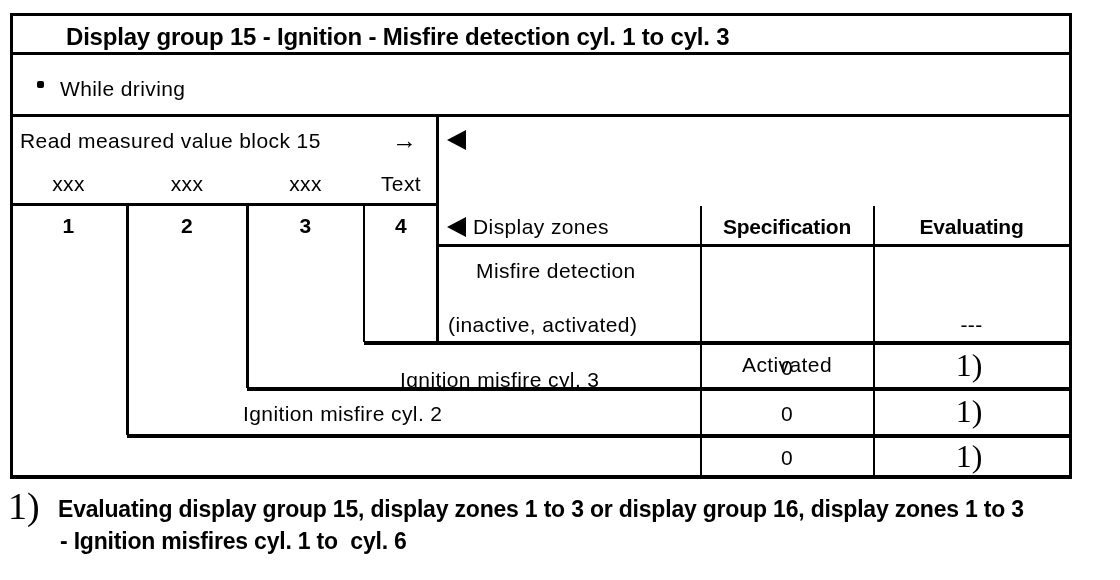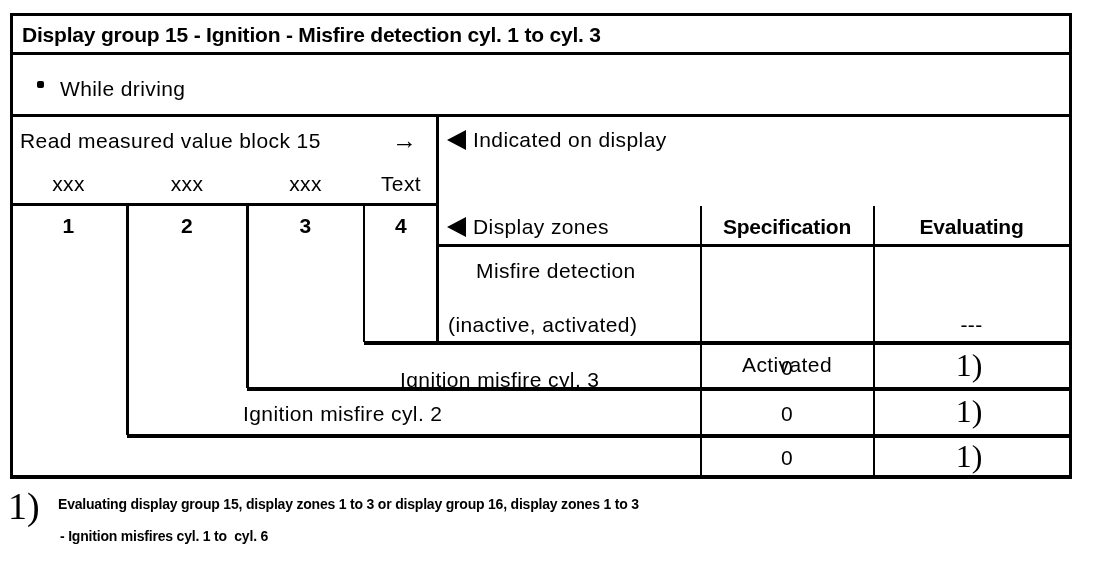--- a/index.html
+++ b/index.html
@@ -7,22 +7,22 @@
         font-family:"Liberation Sans",sans-serif;color:#000;overflow:hidden;}
   .abs{position:absolute;white-space:pre;}
   .ln{position:absolute;background:#000;}
   .txt{font-size:21px;letter-spacing:0.4px;}
   .bold{font-weight:bold;}
   .ctr{text-align:center;}
   .serifmark{font-family:"Liberation Serif",serif;font-size:32px;line-height:1;}
   .tri-left{width:0;height:0;border-top:10px solid transparent;
             border-bottom:10px solid transparent;border-right:19px solid #000;}
   .bullet{width:7px;height:7px;background:#000;border-radius:2px;}
-  .title{font-size:21px;font-weight:bold;letter-spacing:-0.2px;}
-  .fnote{font-size:14px;font-weight:bold;letter-spacing:-0.2px;}
+  .title{font-size:24px;font-weight:bold;letter-spacing:-0.2px;margin-left:44px;}
+  .fnote{font-size:23px;font-weight:bold;letter-spacing:-0.2px;}
   .arrow{font-size:25px;line-height:1;}
 </style>
 </head>
 <body>
 
 <div id="page">
 
   <div class="ln" style="left:10px;top:13px;width:1062px;height:3px"></div>
   <div class="ln" style="left:10px;top:13px;width:3px;height:466px"></div>
   <div class="ln" style="left:1069px;top:13px;width:3px;height:466px"></div>
@@ -50,21 +50,20 @@
 
   <div class="abs txt" style="left:20px;top:129px;">Read measured value block 15</div>
   <div class="abs arrow" style="left:392px;top:128px;">→</div>
 
   <div class="abs txt ctr" style="left:10px;top:172px;width:117px;">xxx</div>
   <div class="abs txt ctr" style="left:127px;top:172px;width:120px;">xxx</div>
   <div class="abs txt ctr" style="left:247px;top:172px;width:117px;">xxx</div>
   <div class="abs txt ctr" style="left:364px;top:172px;width:74px;">Text</div>
 
   <div class="abs tri-left" style="left:447px;top:130px;"></div>
-  <div class="abs txt" style="left:473px;top:128px;">Indicated on display</div>
 
   <div class="abs txt bold ctr" style="left:10px;top:214px;width:117px;">1</div>
   <div class="abs txt bold ctr" style="left:127px;top:214px;width:120px;">2</div>
   <div class="abs txt bold ctr" style="left:247px;top:214px;width:117px;">3</div>
   <div class="abs txt bold ctr" style="left:364px;top:214px;width:74px;">4</div>
 
   <div class="abs tri-left" style="left:447px;top:217px;"></div>
   <div class="abs txt bold ctr" style="left:701px;top:215px;width:172px;letter-spacing:-0.2px;">Specification</div>
   <div class="abs txt" style="left:473px;top:215px;">Display zones</div>
   <div class="abs txt bold ctr" style="left:874px;top:215px;width:195px;letter-spacing:-0.2px;">Evaluating</div>

